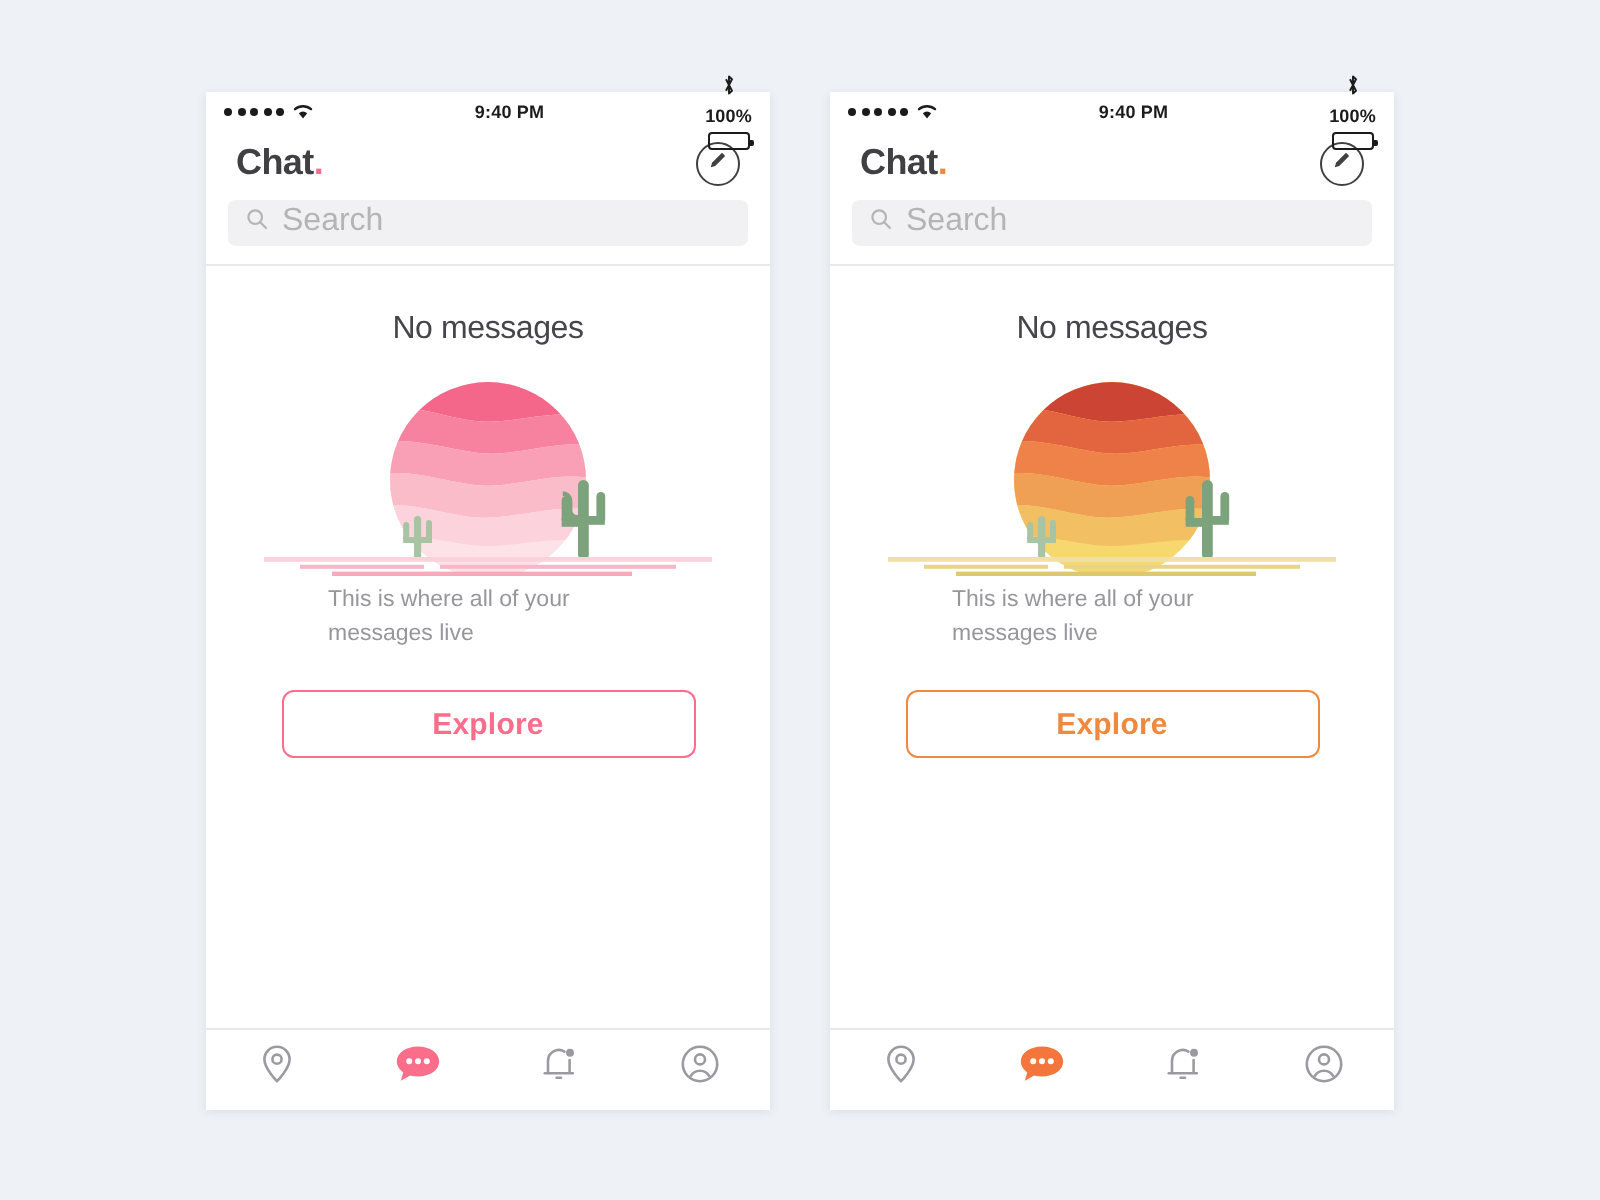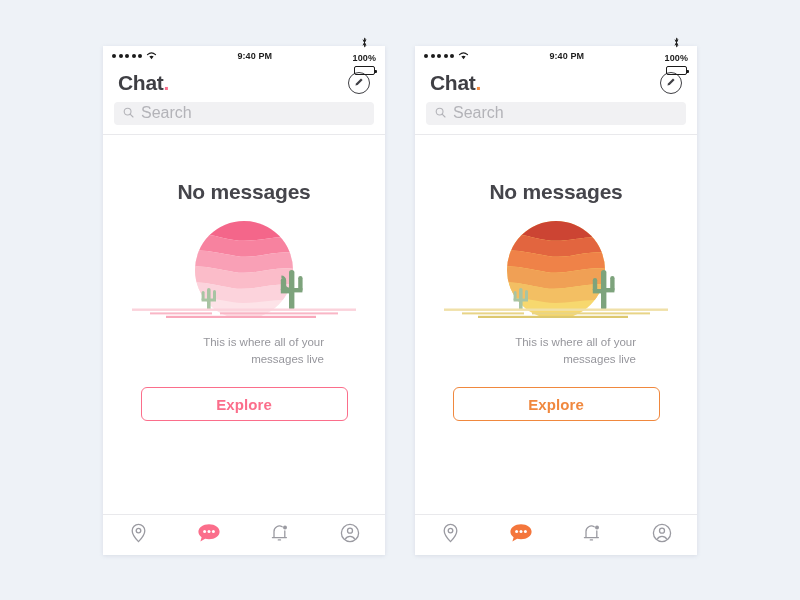--- a/index.html
+++ b/index.html
@@ -85,21 +85,21 @@
 
   
   .header {
     flex: 0 0 auto;
     padding: 4px 15px 0 15px;
     display: flex;
     align-items: center;
     justify-content: space-between;
   }
   .brand {
-    font-size: 21px;
+    font-size: 18px;
     font-weight: bold;
     color: #3f3f44;
     letter-spacing: -0.3px;
   }
   .brand .dot-pink  { color: #fb6e8b; }
   .brand .dot-orange{ color: #f0883e; }
 
   .compose-btn {
     width: 22px; height: 22px;
     border: 1.4px solid #3f3f44;
@@ -136,43 +136,43 @@
   
   .content {
     flex: 1 1 auto;
     display: flex;
     flex-direction: column;
     align-items: center;
     position: relative;
   }
 
   .headline {
-    margin-top: 45px;
-    font-size: 21px;
-    font-weight: bold;
+    margin-top: 23px;
+    font-size: 16px;
+    font-weight: normal;
     color: #45454b;
     letter-spacing: -0.2px;
   }
 
   
   .illo {
     margin-top: 14px;
     width: 232px;
     height: 100px;
     position: relative;
   }
   .illo svg { display: block; }
 
   
   .subtitle {
-    margin-top: 16px;
+    margin-top: 4px;
     font-size: 11.5px;
     line-height: 1.5;
     color: #96969c;
-    text-align: right;
+    text-align: left;
     width: 160px;
   }
 
   
   .cta {
     margin-top: 19px;
     width: 207px;
     height: 34px;
     border-radius: 6px;
     display: flex;

